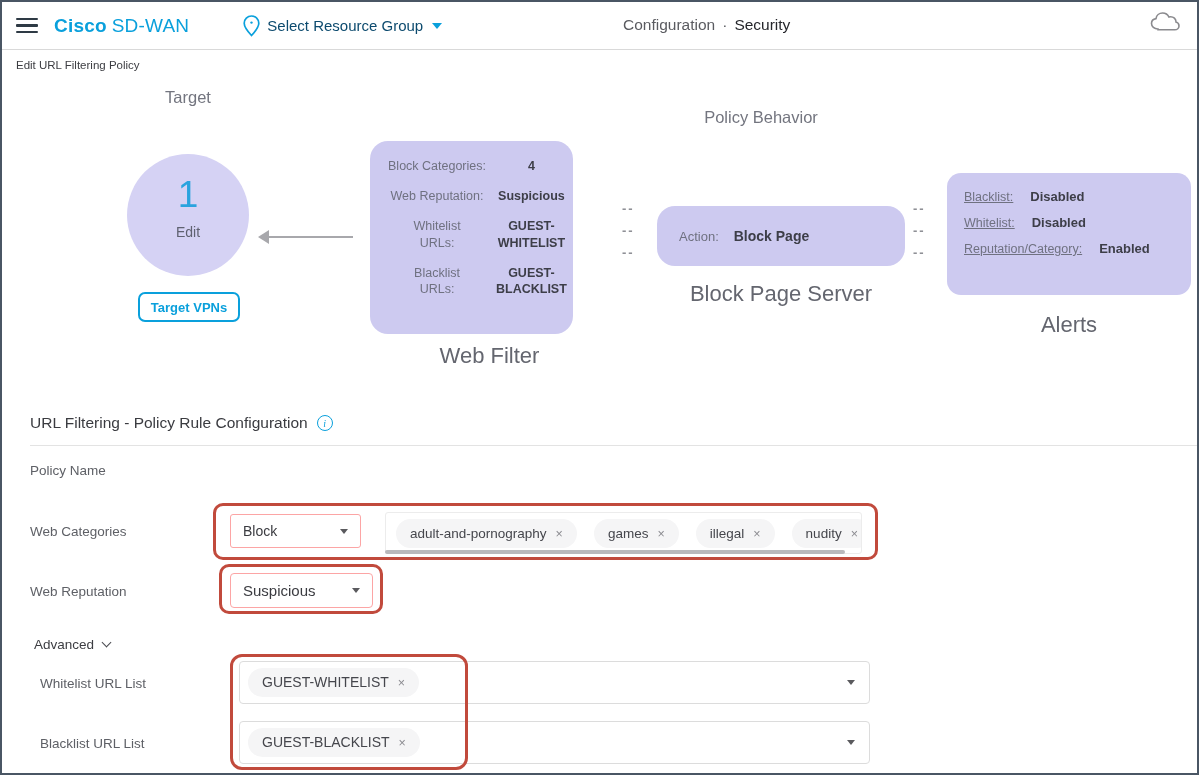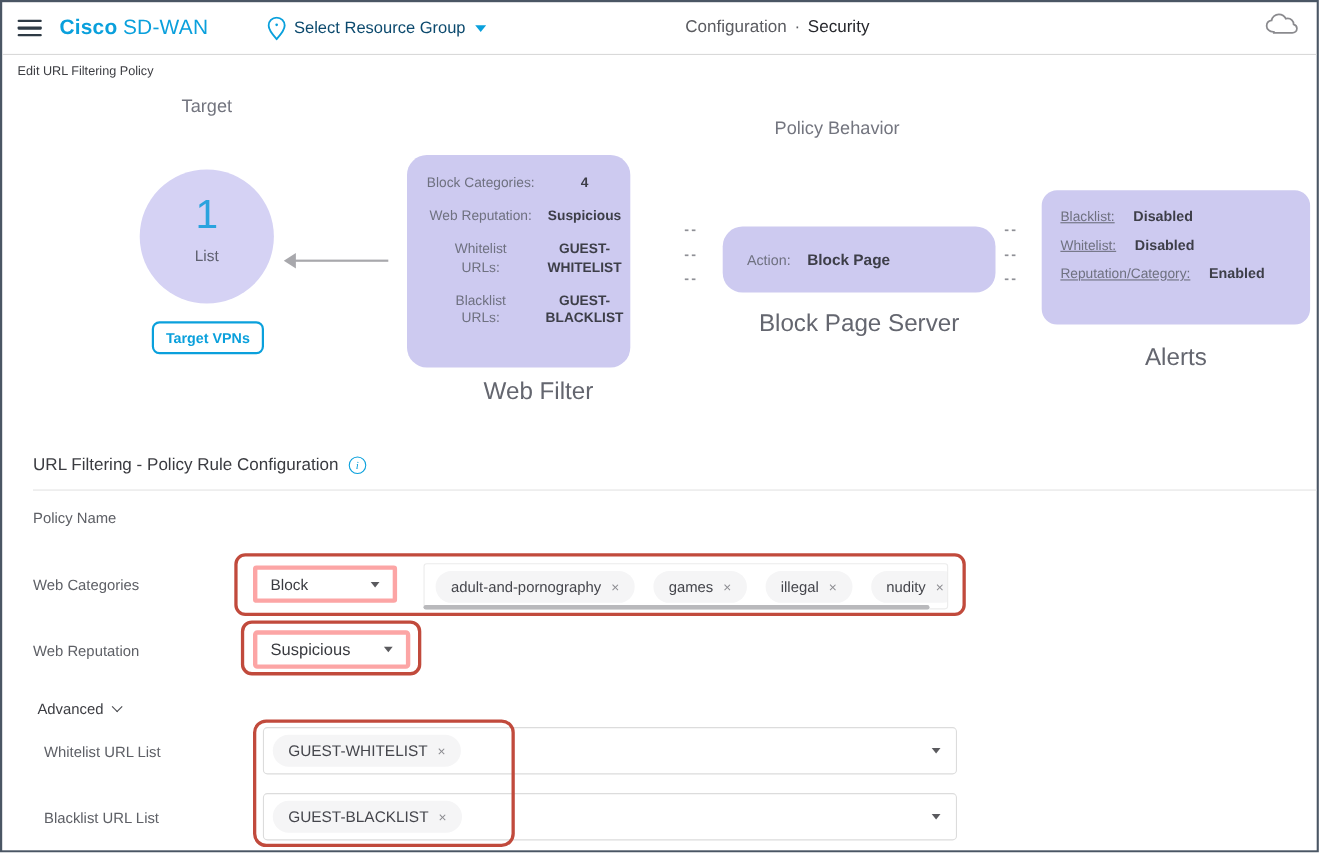--- a/index.html
+++ b/index.html
@@ -100,21 +100,21 @@
     display:inline-flex; align-items:center; justify-content:center; cursor:pointer;
   }
   .divider { margin:13px 0 0 28px; height:1px; background:#e3e3e3; }
   .f-label { position:absolute; font-size:13.5px; color:#5e6066; }
   .policy-input {
     position:absolute; left:231px; top:64px; width:400px; height:31px;
     border:1px solid #cfcfcf; border-radius:3px; padding:0 12px;
     font-size:13.5px; color:#45464e; font-family:"Liberation Sans",sans-serif; outline:none;
   }
   .select {
-    border:4px solid #fca5a5; border-radius:3px; background:#fff;
+    border:1px solid #fca5a5; border-radius:3px; background:#fff;
     display:flex; align-items:center; justify-content:space-between;
     padding:0 12px; cursor:pointer;
   }
   .sel-reputation { left:228px; top:181px; width:143px; height:35px; font-size:15px; color:#3a3b40; border-radius:4px; }
   .caret-small {
     width:0; height:0; display:inline-block;
     border-left:4.5px solid transparent; border-right:4.5px solid transparent;
     border-top:5.5px solid #5a5a5e;
   }
   .chips-box {
@@ -186,21 +186,21 @@
   </div>
 
   <div class="subheader">Edit URL Filtering Policy</div>
 
   <div class="diagram">
     <div class="diag-title t-target">Target</div>
     <div class="diag-title t-behavior">Policy Behavior</div>
 
     <div class="vpn-circle">
       <div class="vpn-count">1</div>
-      <div class="vpn-unit">List</div>
+      <div class="vpn-unit">Edit</div>
     </div>
     <div class="target-btn">Target VPNs</div>
 
     <div class="arrow-left"></div>
 
     <div class="lav-box webfilter-box">
       <div class="wf-grid">
         <span class="wf-label">Block Categories:</span>
         <span class="wf-value">4</span>
         <span class="wf-label">Web Reputation:</span>

